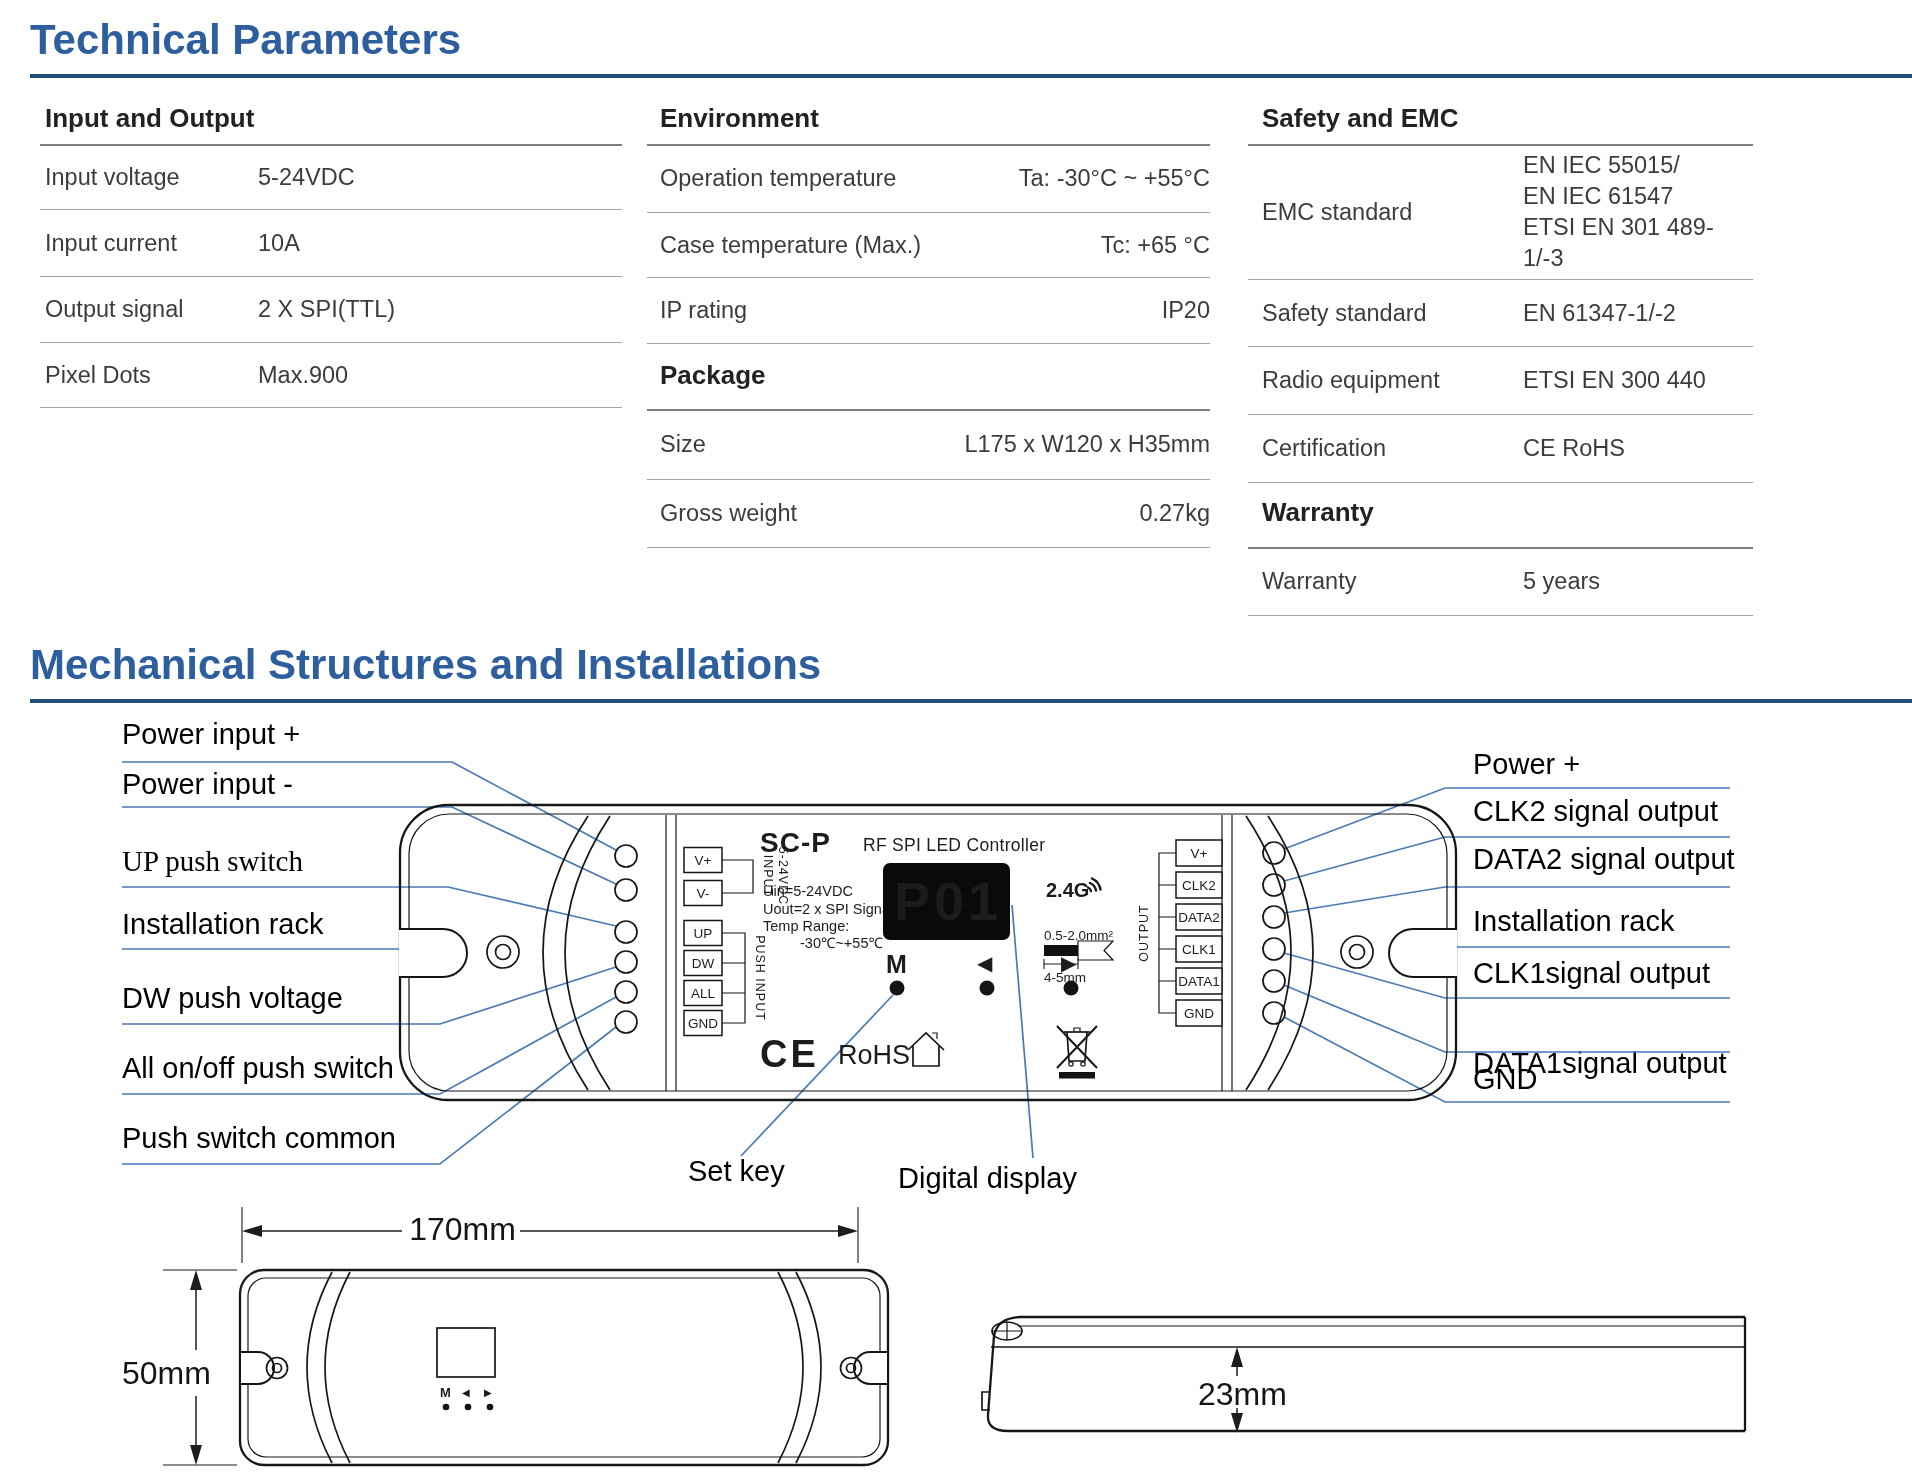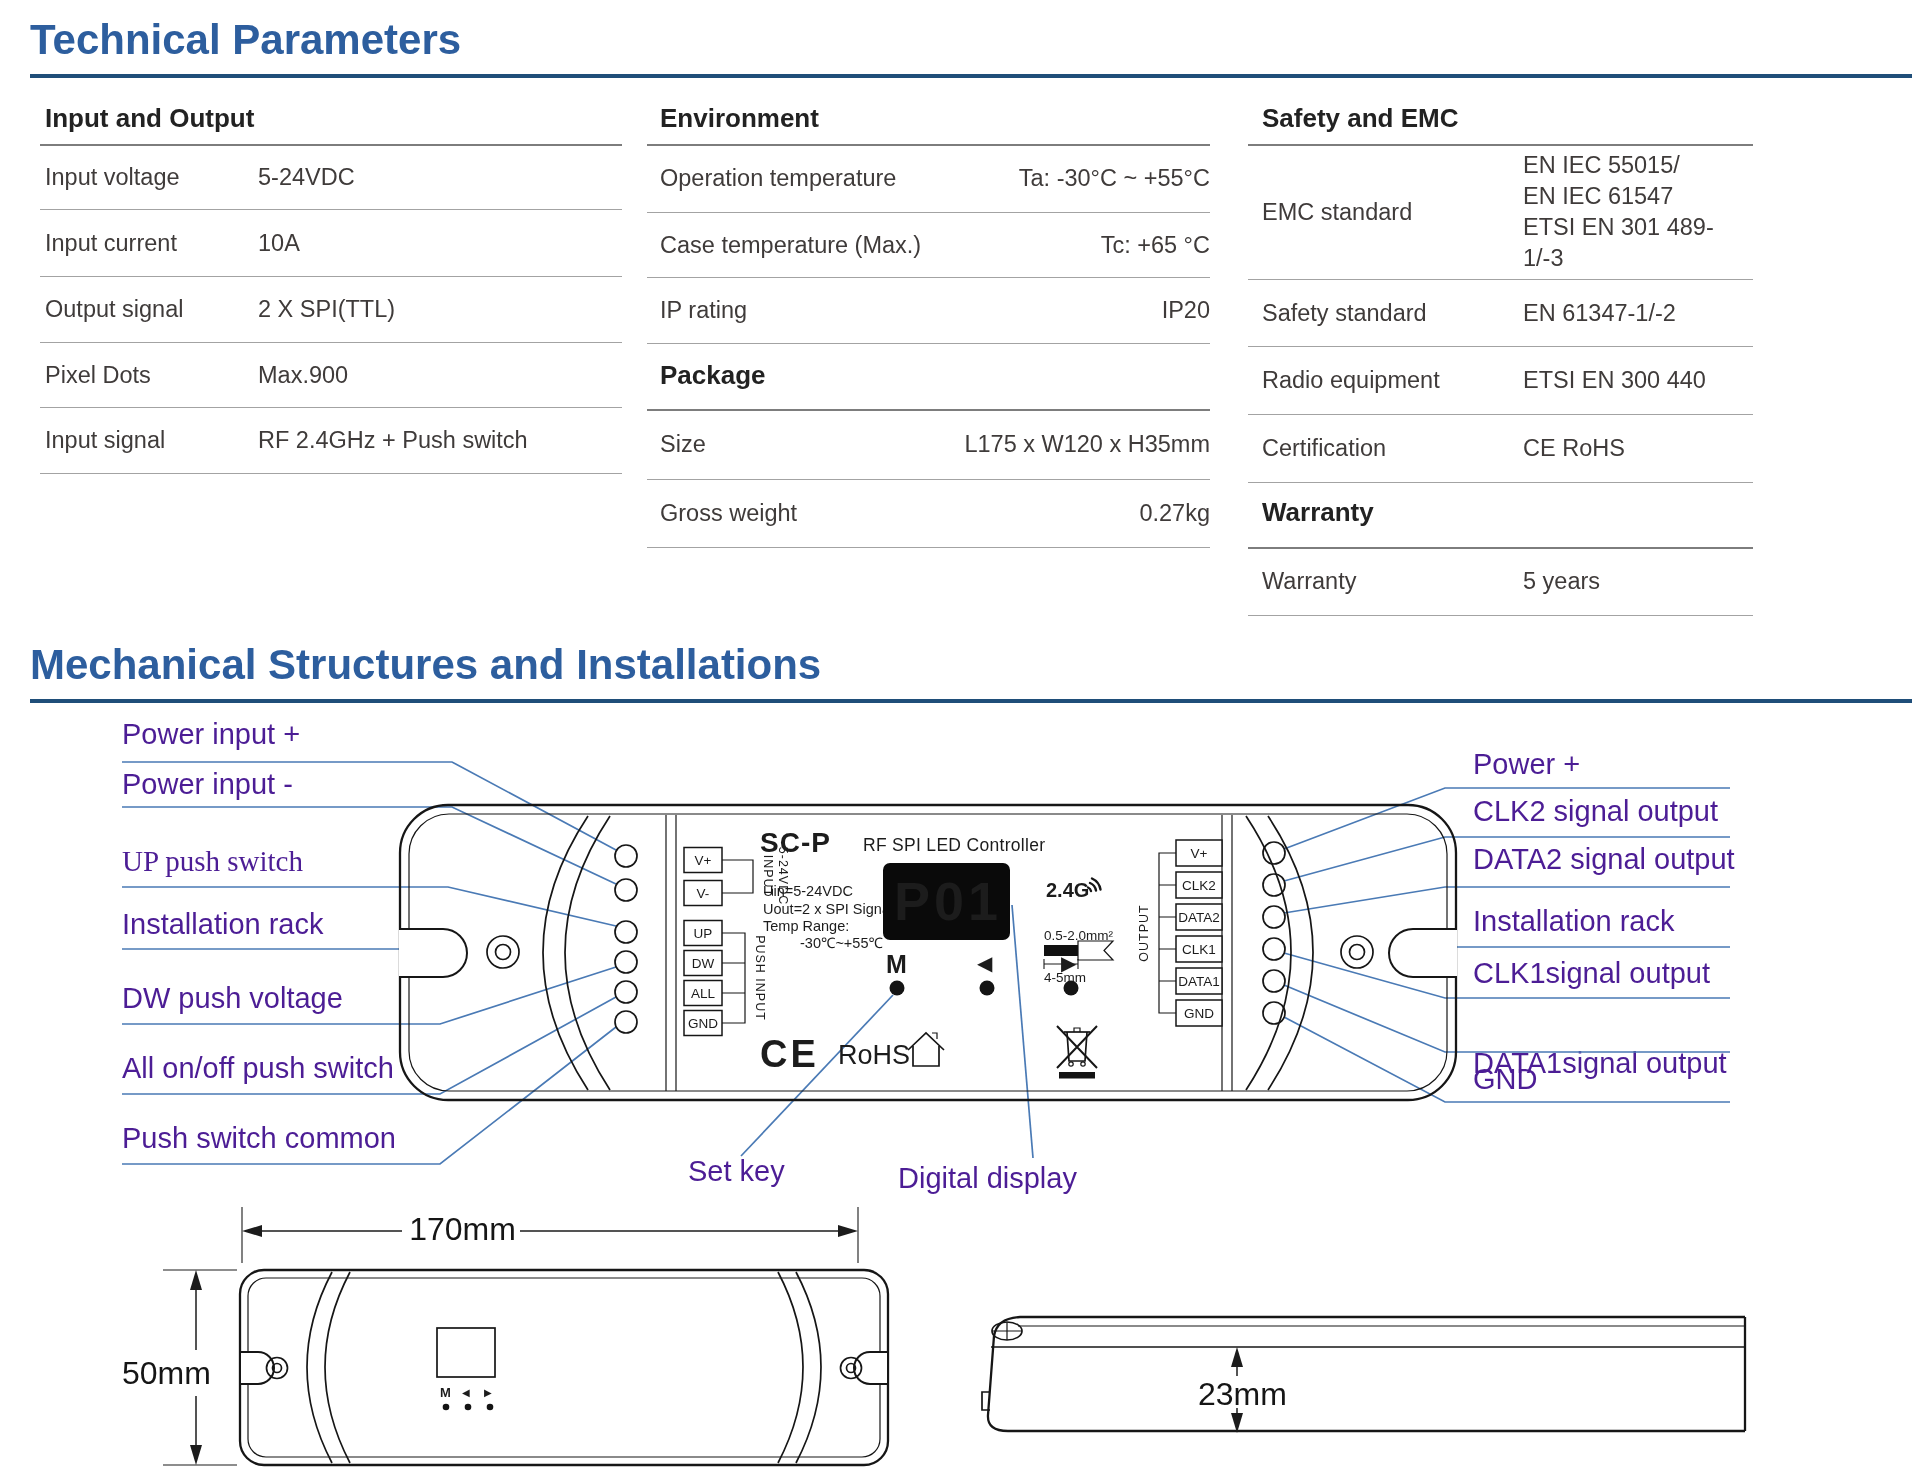--- a/index.html
+++ b/index.html
@@ -8,21 +8,21 @@
   .sec-title{position:absolute;font-size:42px;font-weight:600;color:#2d5e9e;letter-spacing:0px;white-space:nowrap;}
   .rule{position:absolute;height:4px;background:#1f4e79;}
   .thead{position:absolute;font-size:26px;font-weight:600;color:#222;white-space:nowrap;}
   .hl{position:absolute;height:1.5px;background:#7d7d7d;}
   .trow{position:absolute;display:flex;align-items:center;border-bottom:1px solid #a3a3a3;
         color:#3f3b3a;font-size:23.5px;font-weight:400;padding-left:5px;box-sizing:border-box;}
   .trow .lab{flex:none;white-space:nowrap;}
   .trow .val{white-space:nowrap;}
   .vr{margin-left:auto;text-align:right;}
   .multi{white-space:pre-line !important;line-height:31px;}
-  .callout{position:absolute;font-size:29px;font-weight:400;color:#4c1d95;white-space:nowrap;}
+  .callout{position:absolute;font-size:29px;font-weight:400;color:#000000;white-space:nowrap;}
   .dim{position:absolute;font-size:32px;font-weight:500;color:#151515;white-space:nowrap;}
   svg.art{position:absolute;left:0;top:0;}
   .art text{fill:#1c1c1c;font-family:"Liberation Sans",sans-serif;}
   .ln{stroke:#161616;stroke-width:2.3;fill:none;}
   .ln-md{stroke:#161616;stroke-width:1.7;fill:none;}
   .ln-th{stroke:#161616;stroke-width:1.2;fill:none;}
   .cut{fill:#ffffff;stroke:#161616;stroke-width:2;}
   .boxw{fill:#ffffff;stroke:#161616;stroke-width:1.5;}
   .leader{stroke:#4a7ab5;stroke-width:1.7;fill:none;}
   .dimln{stroke:#1c1c1c;stroke-width:1.5;fill:none;}
@@ -64,24 +64,20 @@
     <div class="val">10A</div>
   </div>
   <div class="trow" style="left:40px;top:277px;width:582px;height:66px;align-items:center;">
     <div class="lab" style="width:213px;">Output signal</div>
     <div class="val">2 X SPI(TTL)</div>
   </div>
   <div class="trow" style="left:40px;top:343px;width:582px;height:65px;">
     <div class="lab" style="width:213px;">Pixel Dots</div>
     <div class="val">Max.900</div>
   </div>
-  <div class="trow" style="left:40px;top:408px;width:582px;height:66px;">
-    <div class="lab" style="width:213px;">Input signal</div>
-    <div class="val">RF 2.4GHz + Push switch</div>
-  </div>
 
   <div class="thead" style="left:660px;top:103px;">Environment</div>
   <div class="hl" style="left:647px;top:144px;width:563px;"></div>
   <div class="trow" style="left:647px;top:145px;width:563px;height:68px;padding-left:13px;">
     <div class="lab">Operation temperature</div>
     <div class="val vr">Ta: -30°C ~ +55°C</div>
   </div>
   <div class="trow" style="left:647px;top:213px;width:563px;height:65px;padding-left:13px;">
     <div class="lab">Case temperature (Max.)</div>
     <div class="val vr">Tc: +65 °C</div>

